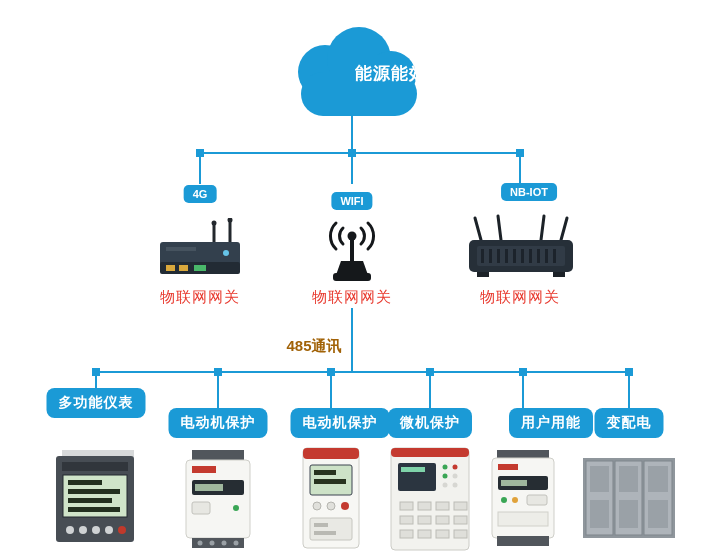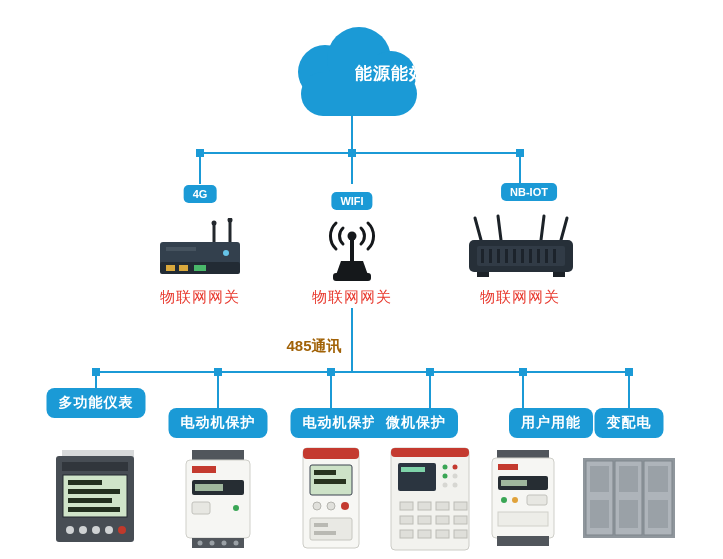--- a/index.html
+++ b/index.html
@@ -165,21 +165,21 @@
 
   <div class="red-label" style="left:200px; top:288px;">物联网网关</div>
   <div class="red-label" style="left:352px; top:288px;">物联网网关</div>
   <div class="red-label" style="left:520px; top:288px;">物联网网关</div>
 
   <div class="bus-label" style="left:314px; top:337px;">485通讯</div>
 
   <div class="pill" style="left:96px;  top:388px;">多功能仪表</div>
   <div class="pill" style="left:218px; top:408px;">电动机保护</div>
   <div class="pill" style="left:340px; top:408px;">电动机保护</div>
-  <div class="pill" style="left:416px; top:408px;">微机保护</div>
+  <div class="pill" style="left:430px; top:408px;">微机保护</div>
   <div class="pill" style="left:551px; top:408px;">用户用能</div>
   <div class="pill" style="left:629px; top:408px;text-align:right;">变配电</div>
 
   <div class="dev" style="left:96px; top:448px;">
     <svg width="88" height="100" viewBox="0 0 88 100">
       <rect x="10" y="2" width="72" height="10" fill="#d7d9da"></rect>
       <rect x="4" y="8" width="78" height="86" rx="3" fill="#474d54"></rect>
       <rect x="10" y="14" width="66" height="9" fill="#31363c"></rect>
       <rect x="11" y="27" width="64" height="42" fill="#cfe4c9" stroke="#23282e"></rect>
       <rect x="16" y="32" width="34" height="5" fill="#22301f"></rect>

